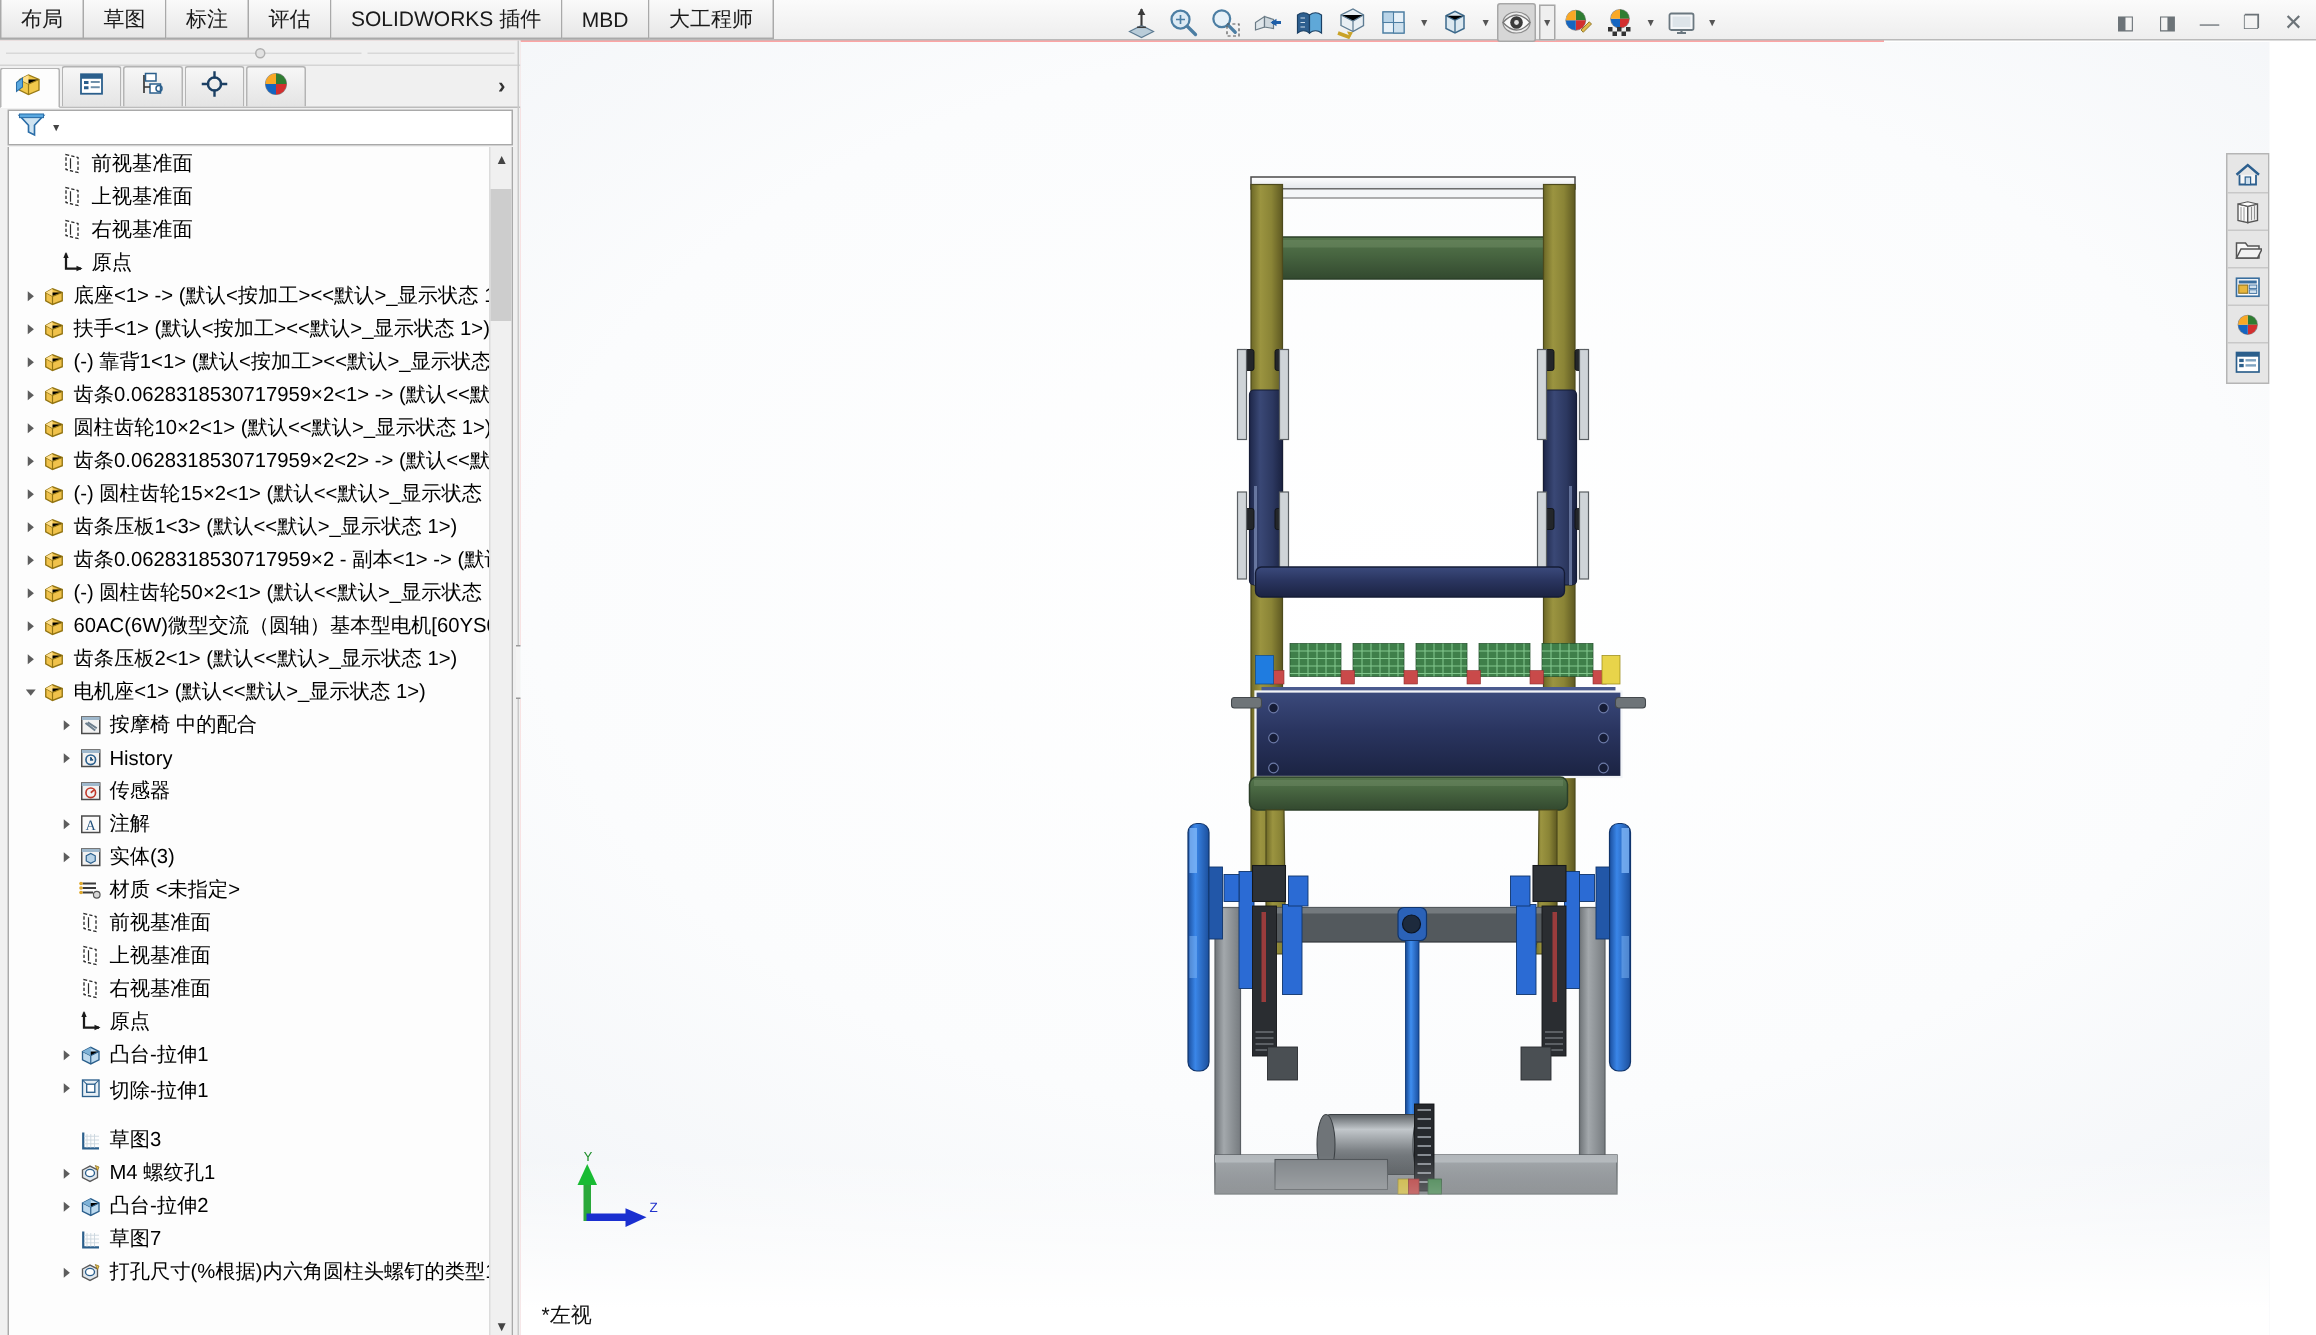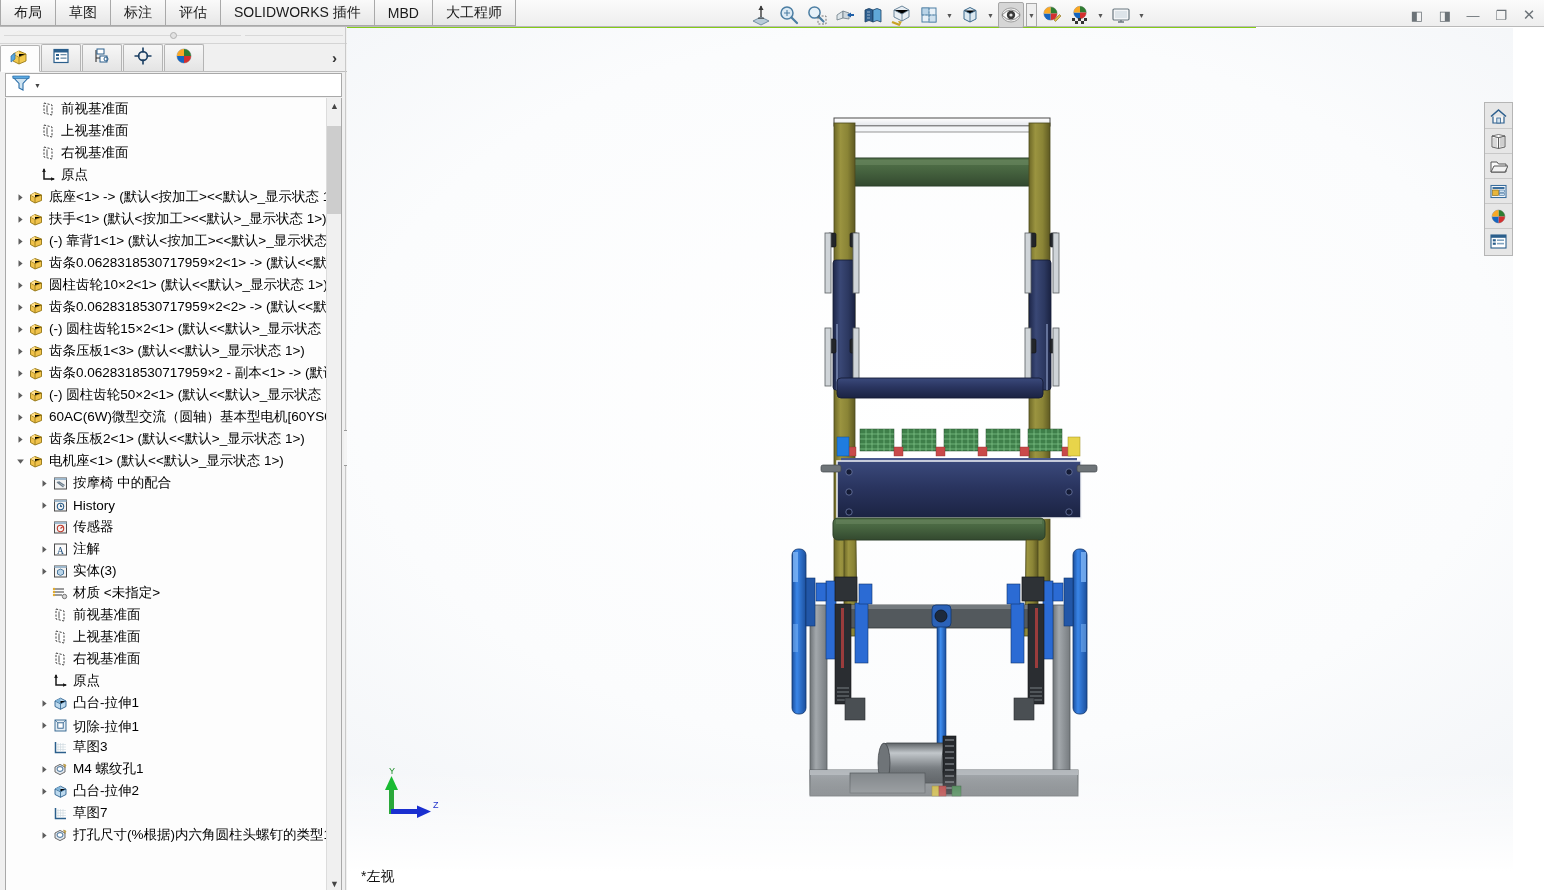--- a/index.html
+++ b/index.html
@@ -3,21 +3,21 @@
 <meta charset="utf-8">
 <style>
   * { box-sizing: border-box; }
   html, body {
     margin: 0; padding: 0;
     width: 1544px; height: 890px;
     overflow: hidden;
     font-family: "Liberation Sans", "DejaVu Sans", sans-serif;
     background: #ffffff;
   }
-  #app { position: relative; width: 1256px; height: 890px; background: #84cc16; }
+  #app { position: relative; width: 1256px; height: 890px; background: #fca5a5; }
 
   
   .tabbar {
     position: absolute; left: 0; top: 0; width: 1544px; height: 27px;
     background: linear-gradient(#fbfbfb, #eeeeee);
     border-bottom: 1px solid #b9b9b9;
   }
   .tabs { position: absolute; left: 0; top: 0; height: 26px; display: flex; }
   .tab {
     height: 26px; padding: 0 13px; display: flex; align-items: center; justify-content: center;
@@ -720,21 +720,21 @@
             </span>
             <span class="ticon">
               <svg width="17" height="17" viewBox="0 0 17 17">
                 <rect x="3" y="3" width="11" height="11" fill="#e6eef4" stroke="#2b5f8c" stroke-width=".9"></rect>
                 <rect x="5.8" y="5.8" width="5.4" height="5.4" fill="#fff" stroke="#2b5f8c" stroke-width=".9"></rect>
                 <path d="M3 3 L5.8 5.8 M14 3 L11.2 5.8" stroke="#2b5f8c" stroke-width=".7"></path>
               </svg>
             </span>
             <span class="tlabel">切除-拉伸1</span>
           </div>
-          <div class="trow" style="padding-left: 32px;">
+          <div class="trow" style="padding-left: 32px; margin-top: 13px;">
             <span class="twist"></span>
             <span class="ticon">
               <svg width="17" height="17" viewBox="0 0 17 17">
                 <path d="M3.5 3 L3.5 13.5 L14 13.5" fill="none" stroke="#2b5f8c" stroke-width="1.5"></path>
                 <g stroke="#cbd6de" stroke-width=".6">
                   <path d="M6 4 v9 M8.5 4 v9 M11 4 v9 M4 5.5 h10 M4 8 h10 M4 10.5 h10"></path>
                 </g>
               </svg>
             </span>
             <span class="tlabel">草图3</span>

